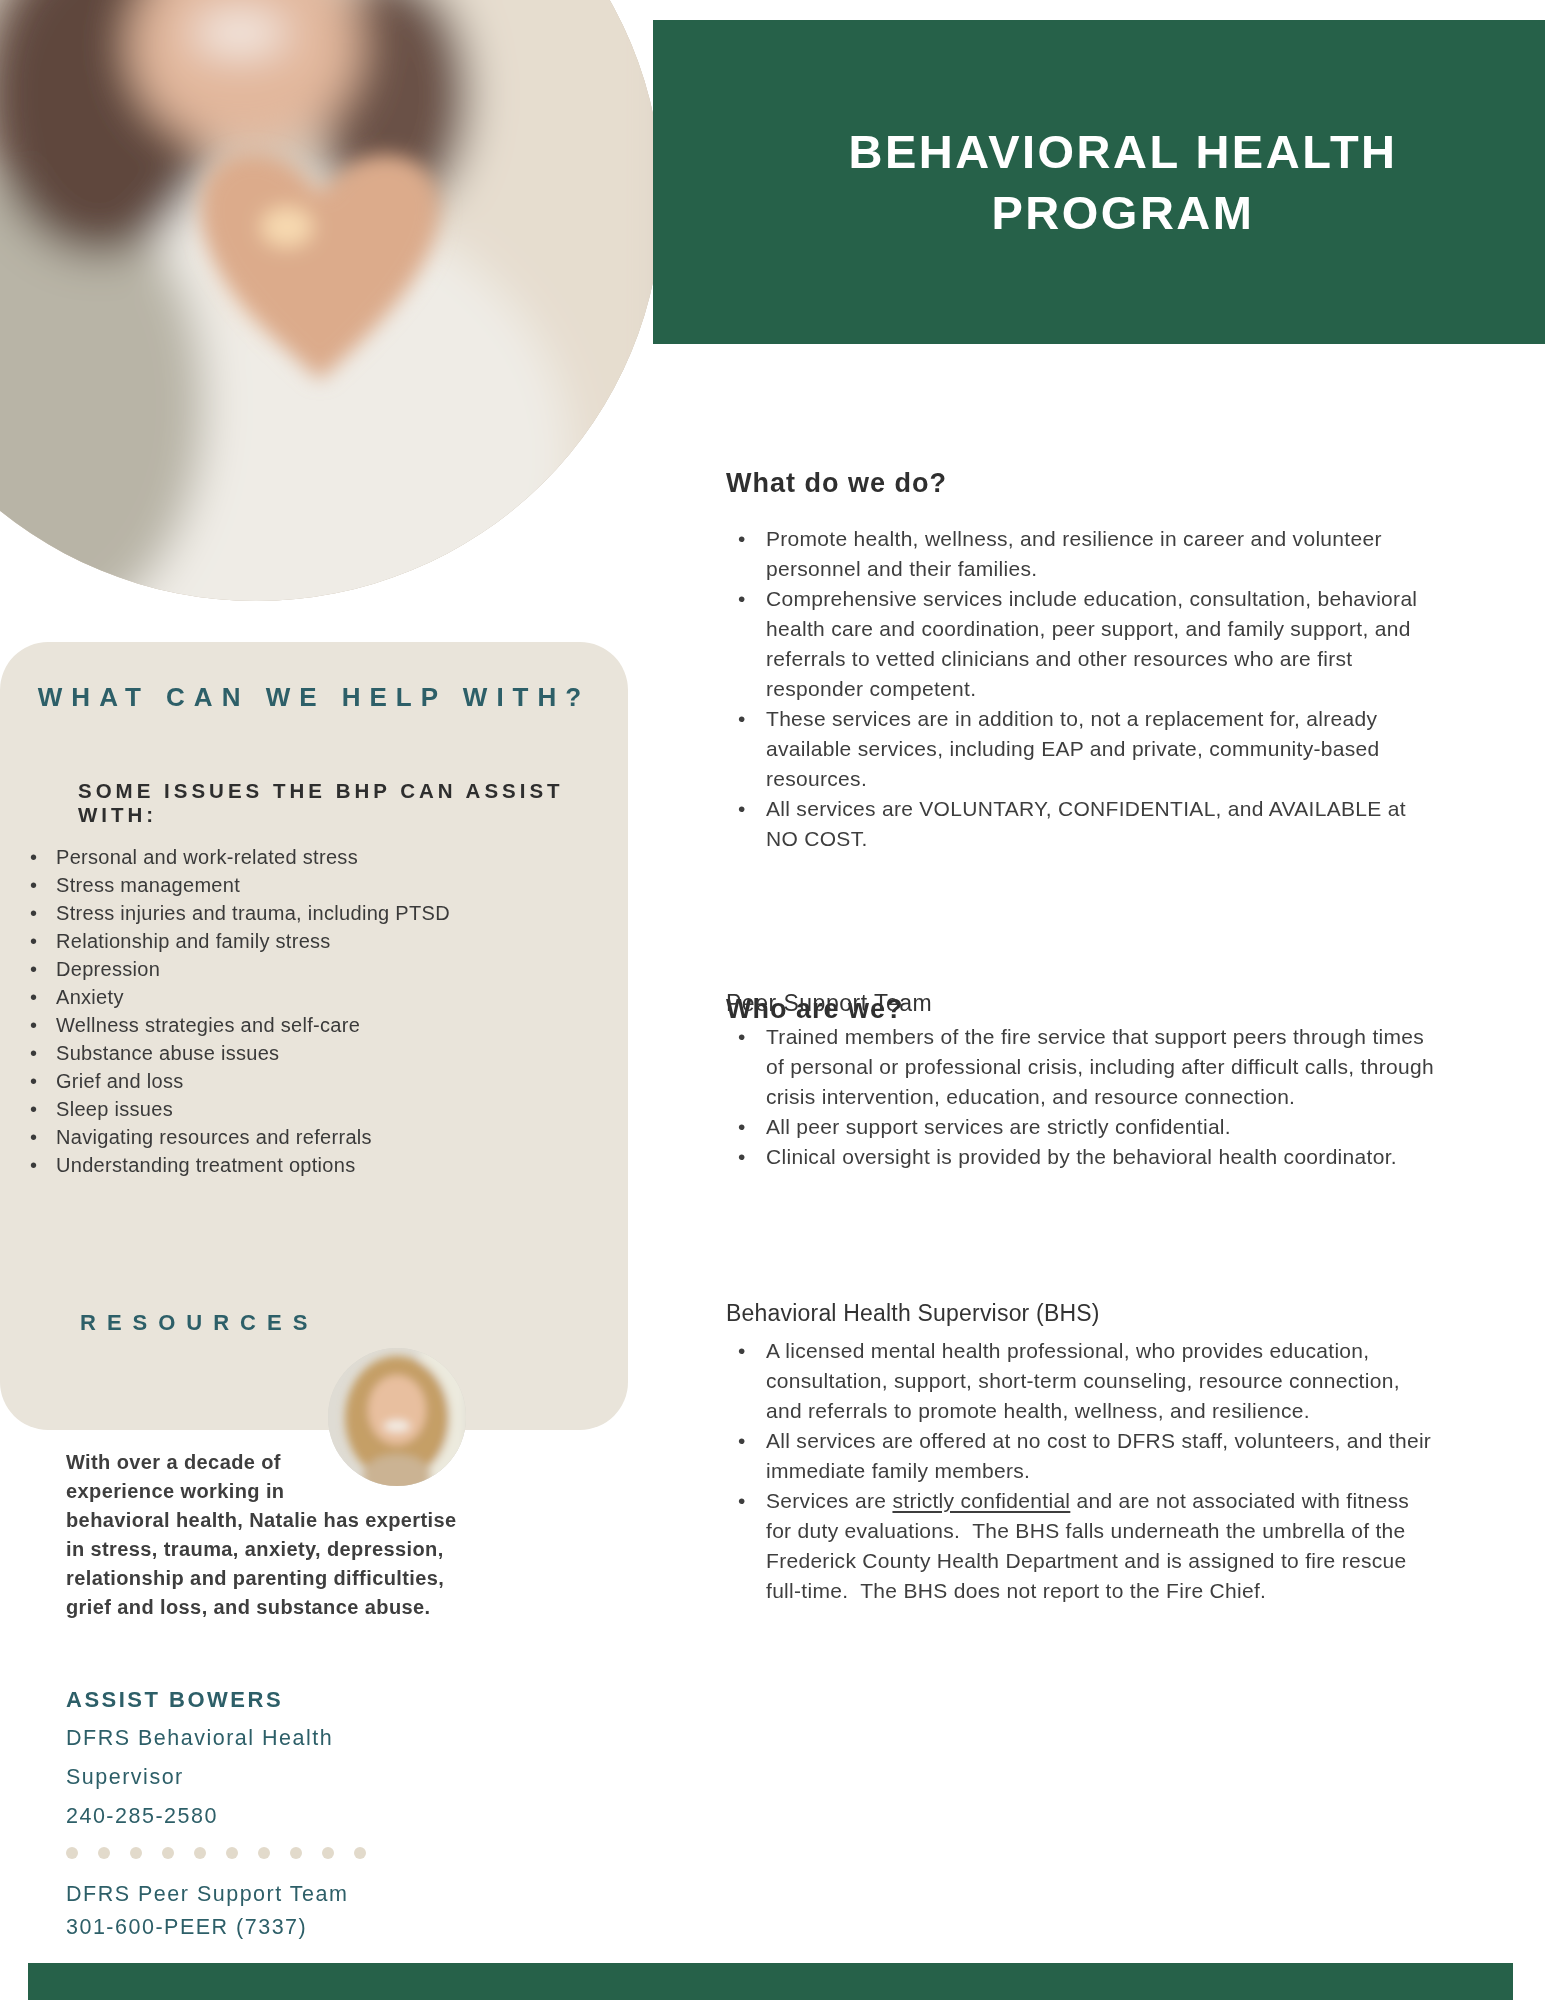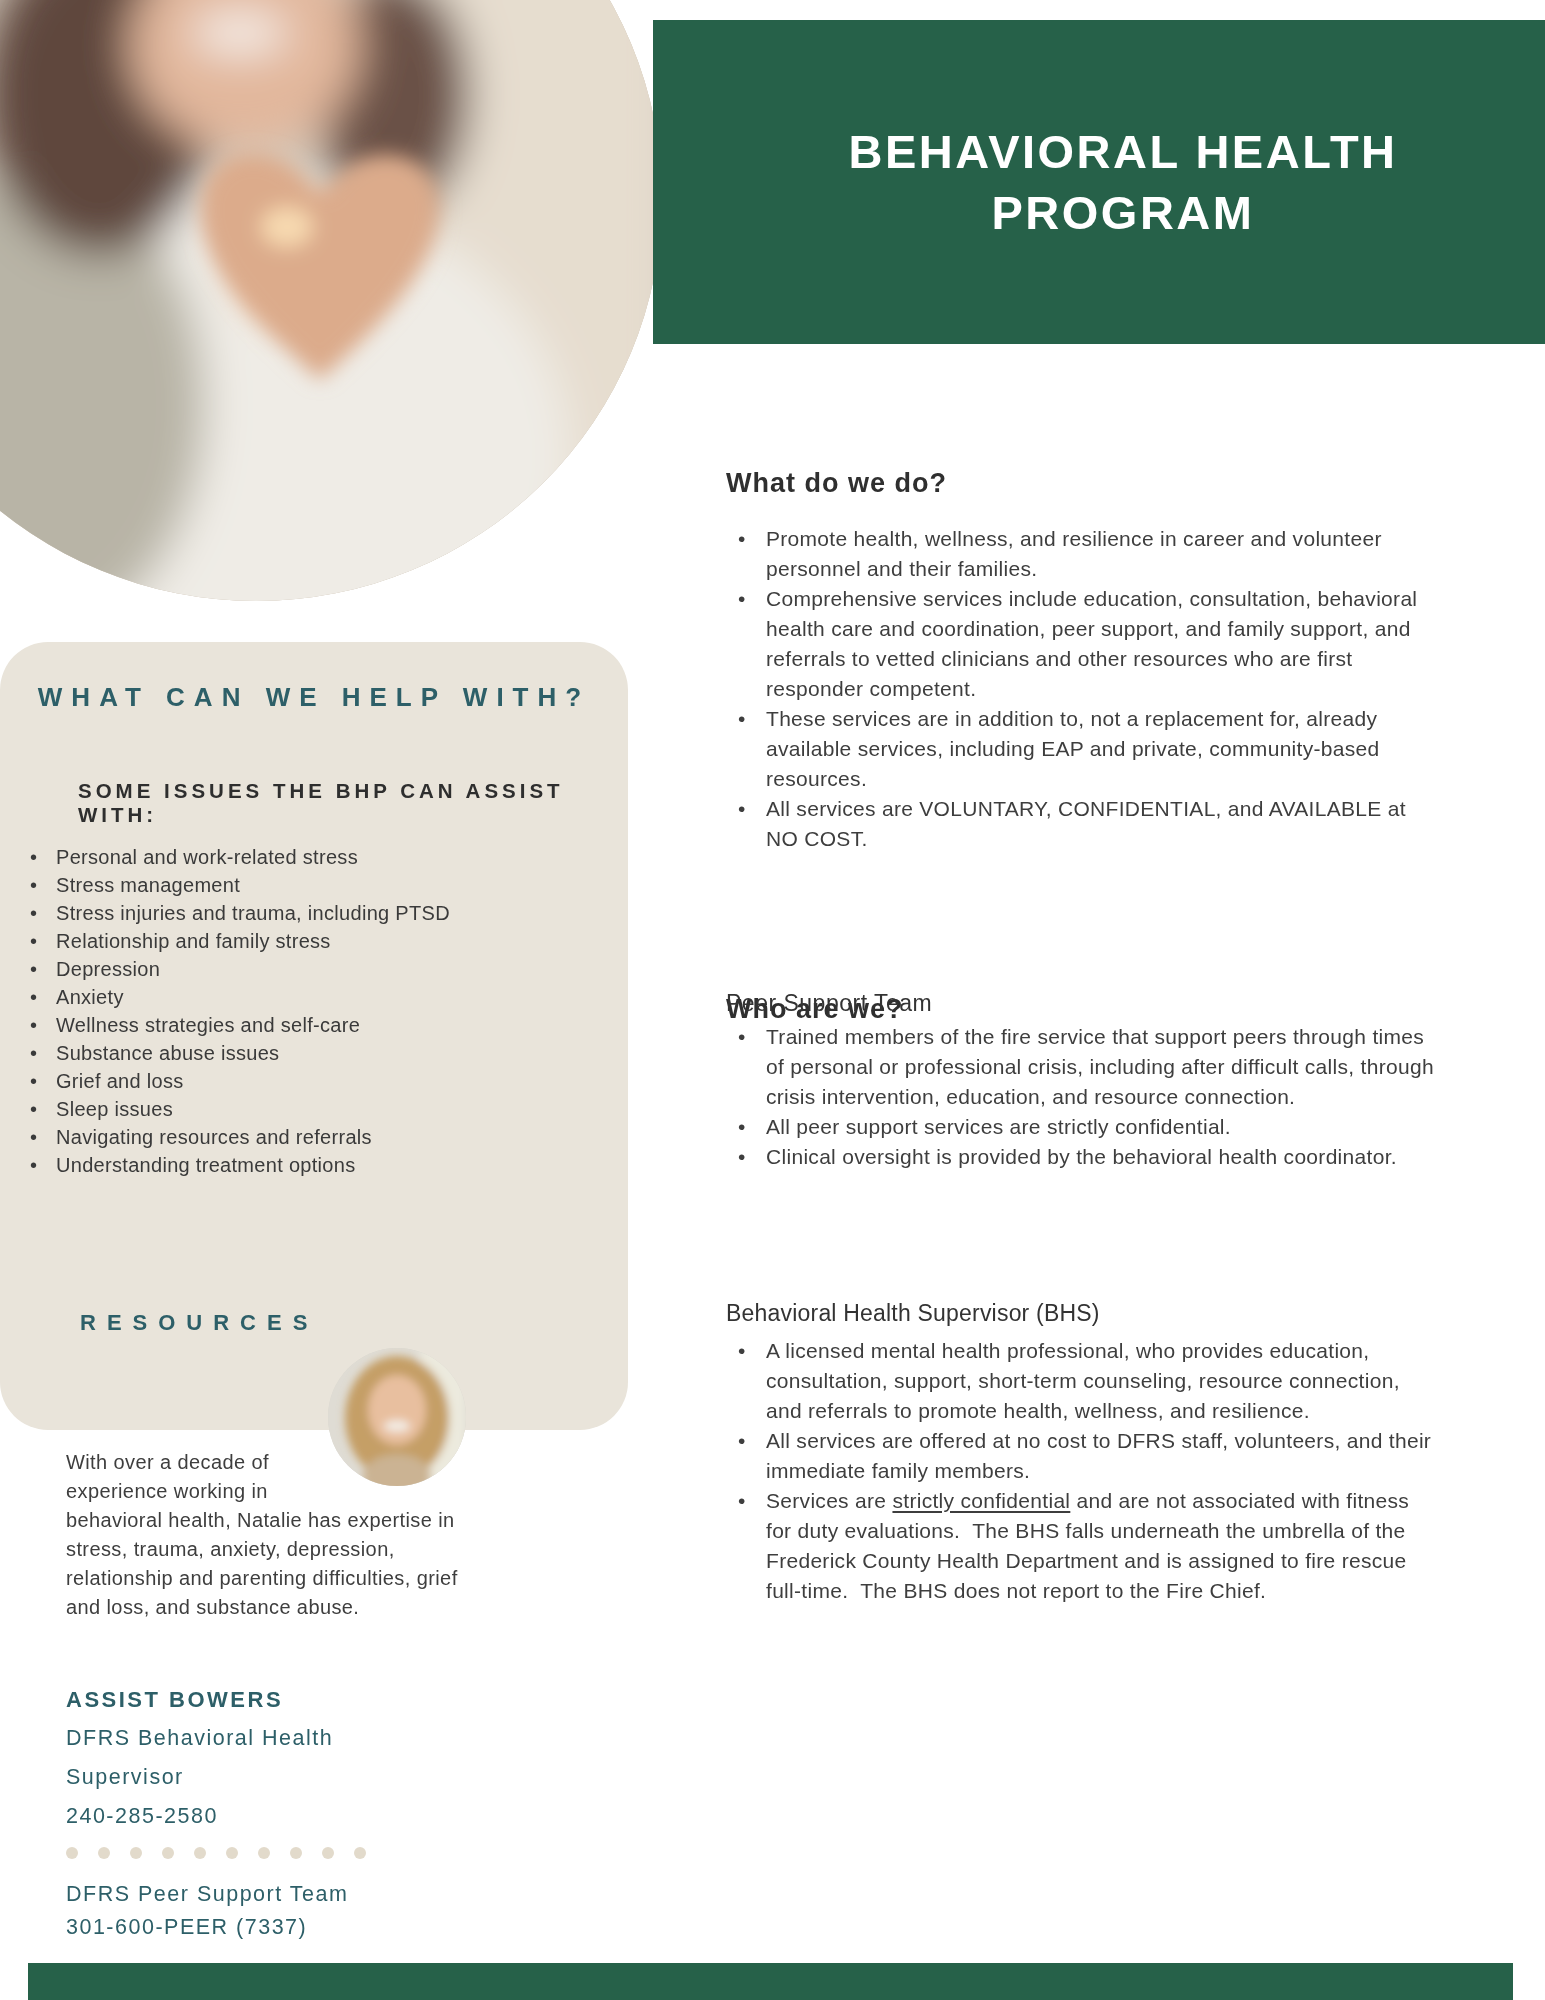--- a/index.html
+++ b/index.html
@@ -73,21 +73,21 @@
     position:absolute; left:80px; top:1310px; color:var(--teal,#2d5f68);
     font-weight:bold; font-size:22px; letter-spacing:11px;
   }
   .natalie-photo {
     position:absolute; left:328px; top:1348px; width:138px; height:138px;
     border-radius:50%; overflow:hidden; background:#d9d6cd;
   }
   .natalie-photo svg { width:100%; height:100%; display:block; }
   .bio {
     position:absolute; left:66px; top:1448px; width:402px;
-    color:#3e3e3e; font-size:20px; line-height:29px; letter-spacing:0.4px;
+    color:#3e3e3e; font-size:20px; line-height:29px; letter-spacing:0.4px;font-weight:bold;
   }
   .bio .pic-spacer { float:right; width:118px; height:46px; }
   .contact {
     position:absolute; left:66px; top:1680px; color:var(--teal,#2d5f68);
     font-size:21.5px; line-height:39px; letter-spacing:1.5px;
   }
   .contact .cname { font-weight:bold; font-size:22px; letter-spacing:2.5px; }
   .dots { position:absolute; left:66px; top:1847px; display:flex; gap:20px; }
   .dots span {
     width:12px; height:12px; border-radius:50%; background:var(--dot,#e2dacb);

